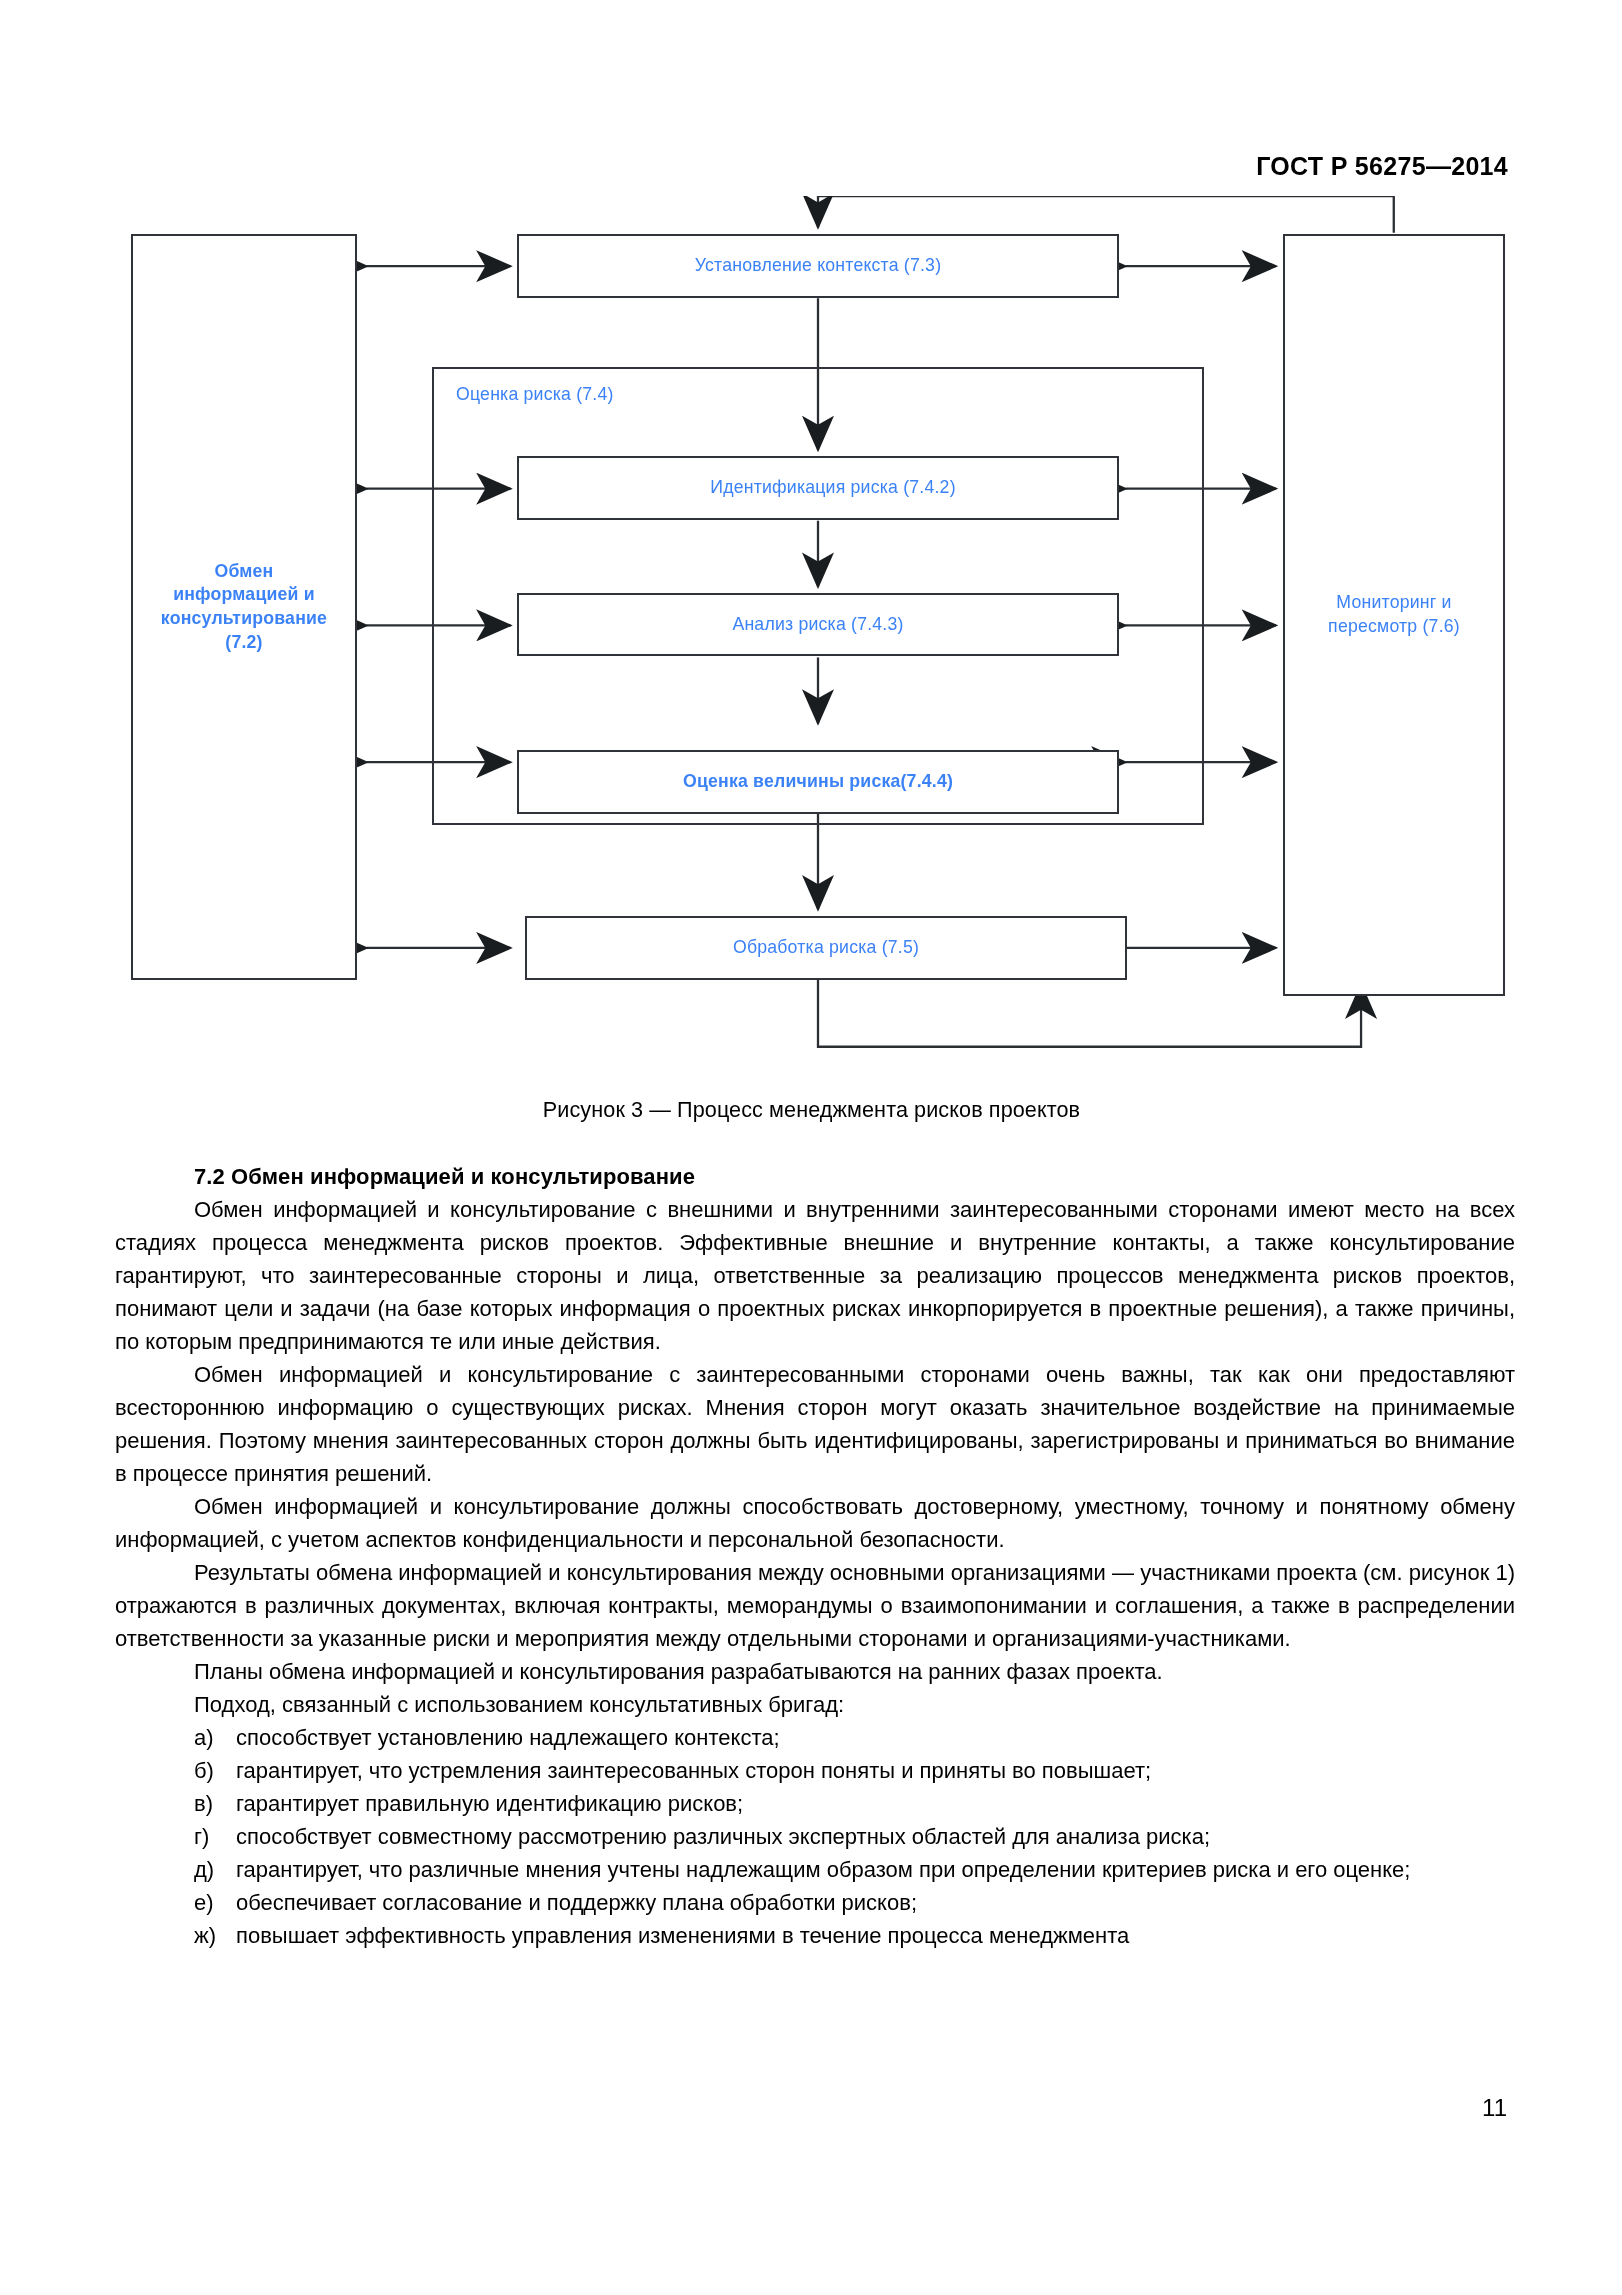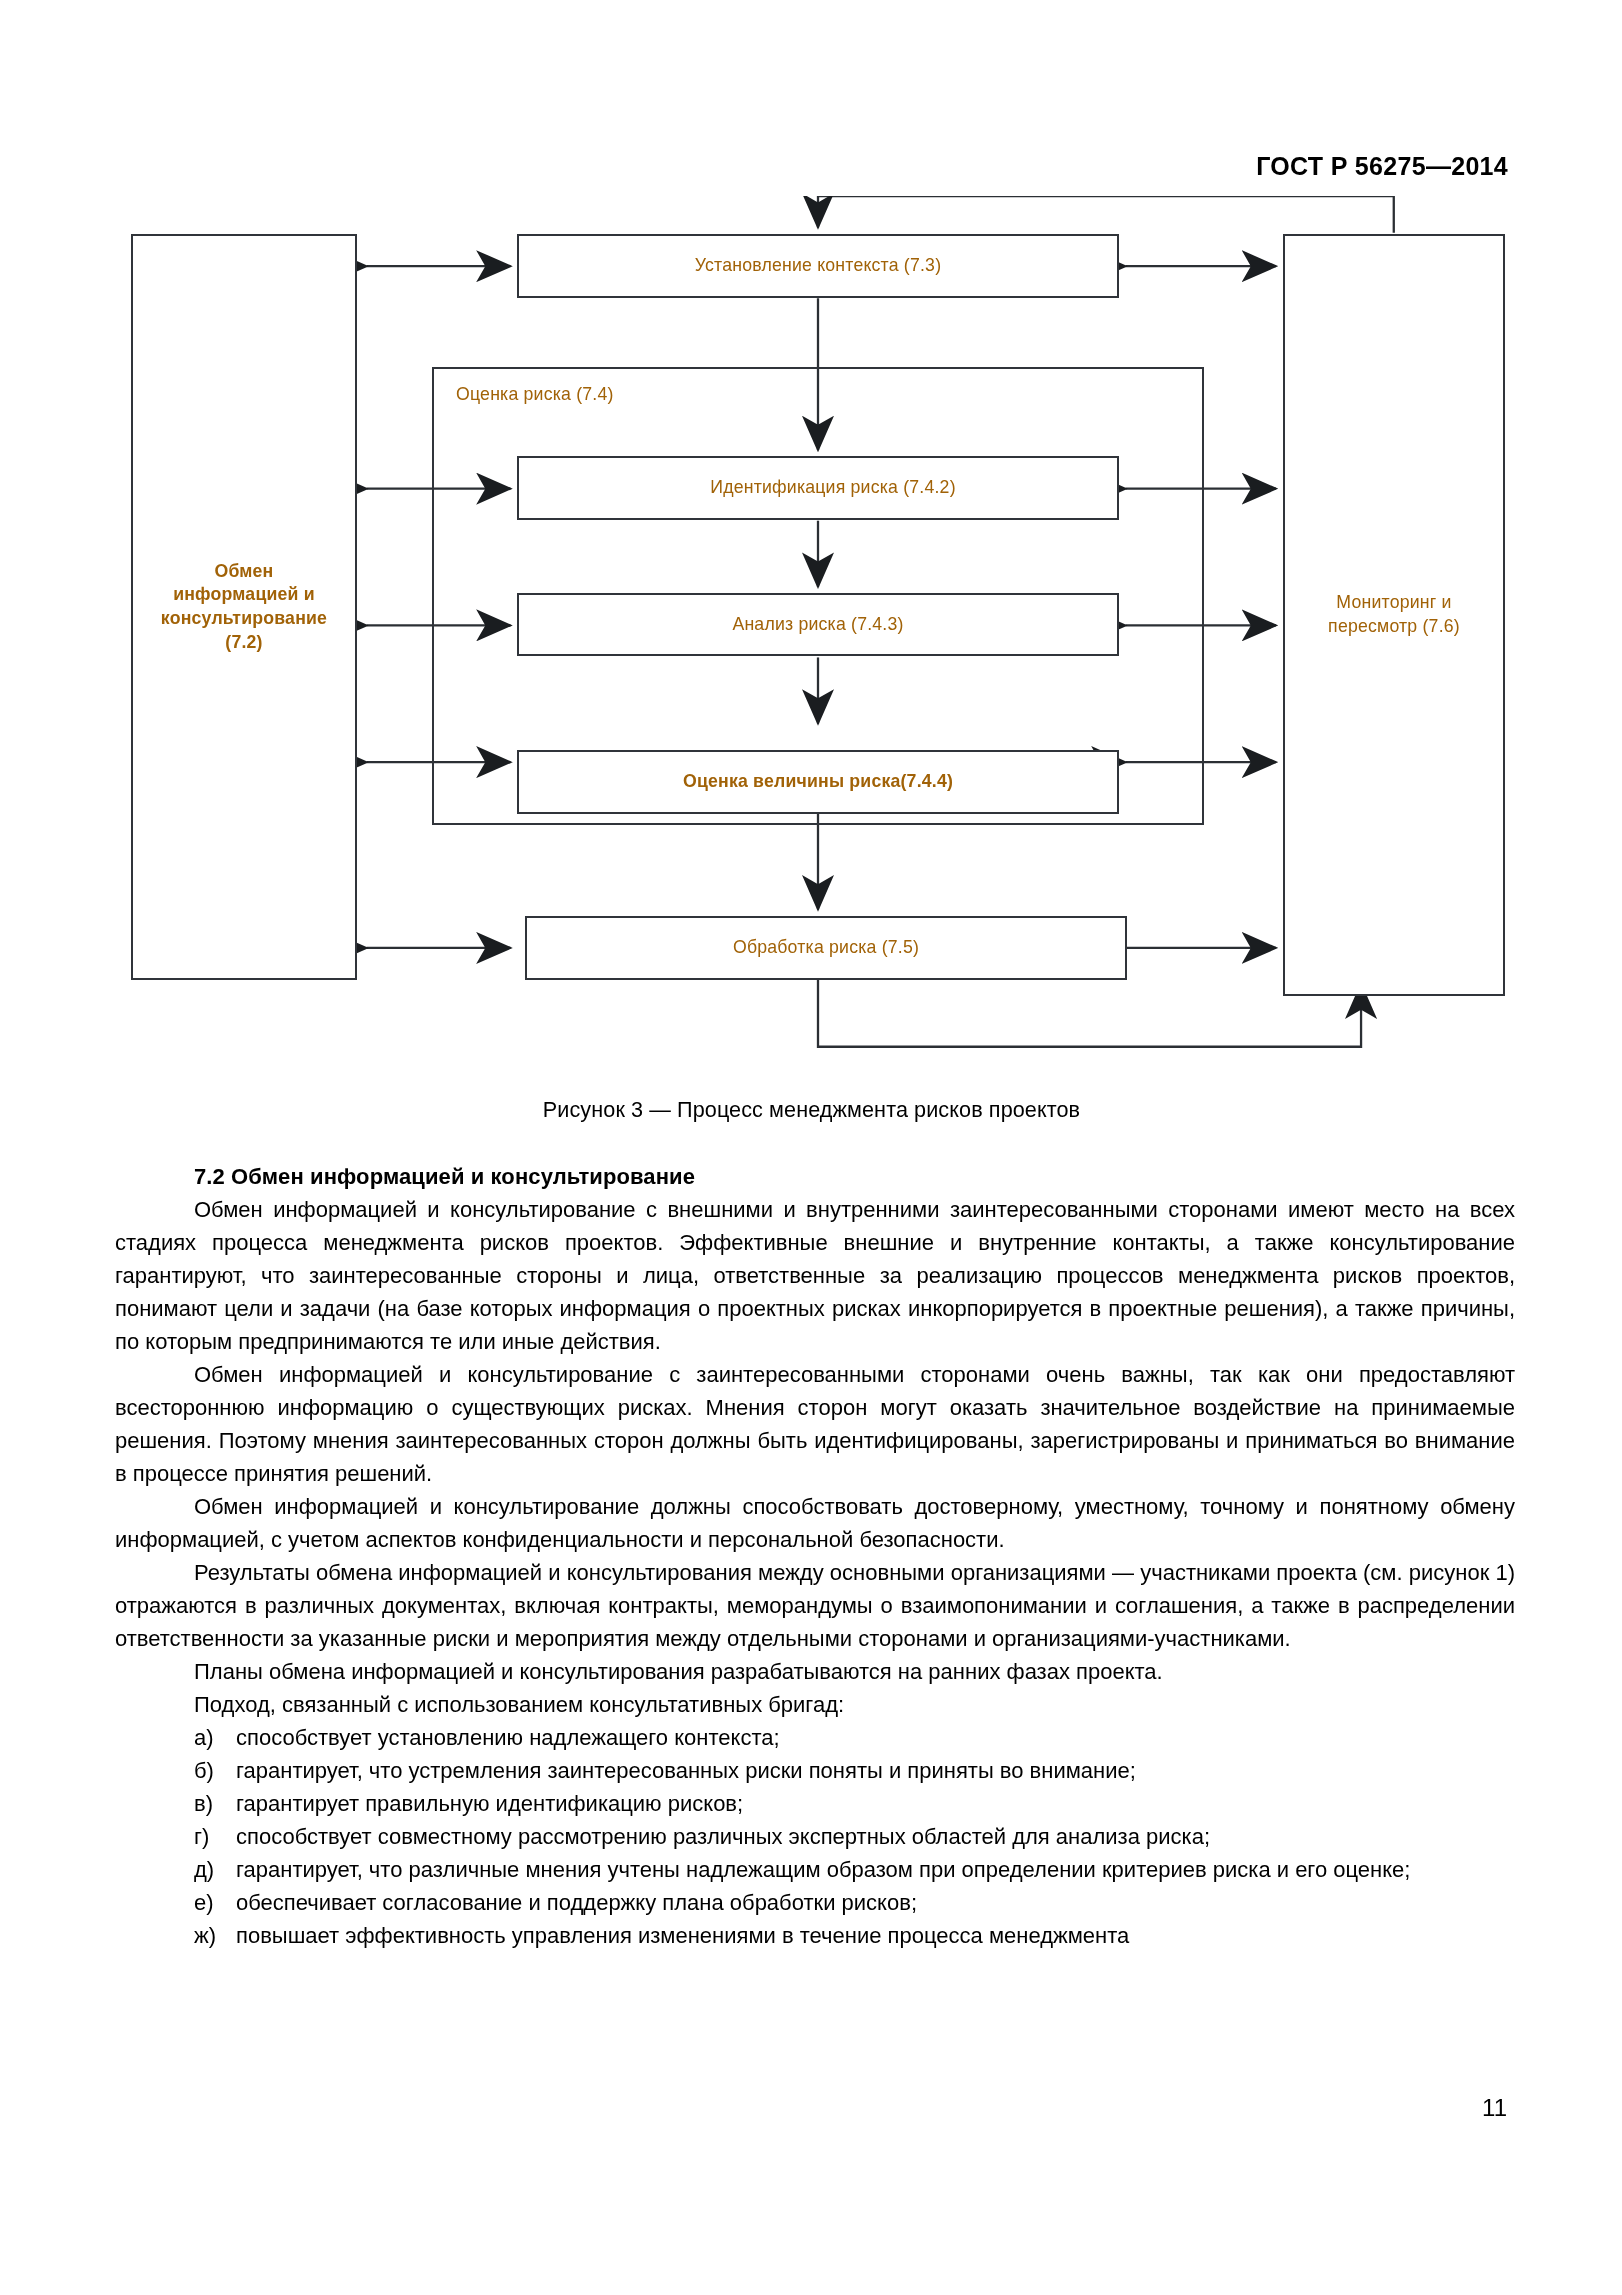--- a/index.html
+++ b/index.html
@@ -44,21 +44,21 @@
   .fbox {
     position: absolute;
     border: 2px solid #30343a;
     background: #ffffff;
     display: flex;
     align-items: center;
     justify-content: center;
     text-align: center;
     font-size: 17.7px;
     line-height: 1.33;
-    color: #a16207;
+    color: #3b82f6;
     letter-spacing: 0.2px;
   }
   .fbox.bold { font-weight: bold; }
 
   
   #box-comm  { left: 0px;    top: 38px;  width: 226px;  height: 746px; padding: 0 3.9px; }
   #box-mon   { left: 1152px; top: 38px;  width: 222px;  height: 762px; padding: 0 3.9px; }
 
   
   #box-context { left: 386px; top: 38px;  width: 602px; height: 64px; }
@@ -245,21 +245,21 @@
     <p class="para">Планы обмена информацией и консультирования разрабатываются на ранних фазах проекта.</p>
     <p class="para">Подход, связанный с использованием консультативных бригад:</p>
 
     <ul class="alpha-list">
       <li>
         <span class="marker">а)</span>
         <span>способствует установлению надлежащего контекста;</span>
       </li>
       <li>
         <span class="marker">б)</span>
-        <span>гарантирует, что устремления заинтересованных риски поняты и приняты во внимание;</span>
+        <span>гарантирует, что устремления заинтересованных сторон поняты и приняты во повышает;</span>
       </li>
       <li>
         <span class="marker">в)</span>
         <span>гарантирует правильную идентификацию рисков;</span>
       </li>
       <li>
         <span class="marker">г)</span>
         <span>способствует совместному рассмотрению различных экспертных областей для анализа риска;</span>
       </li>
       <li>

